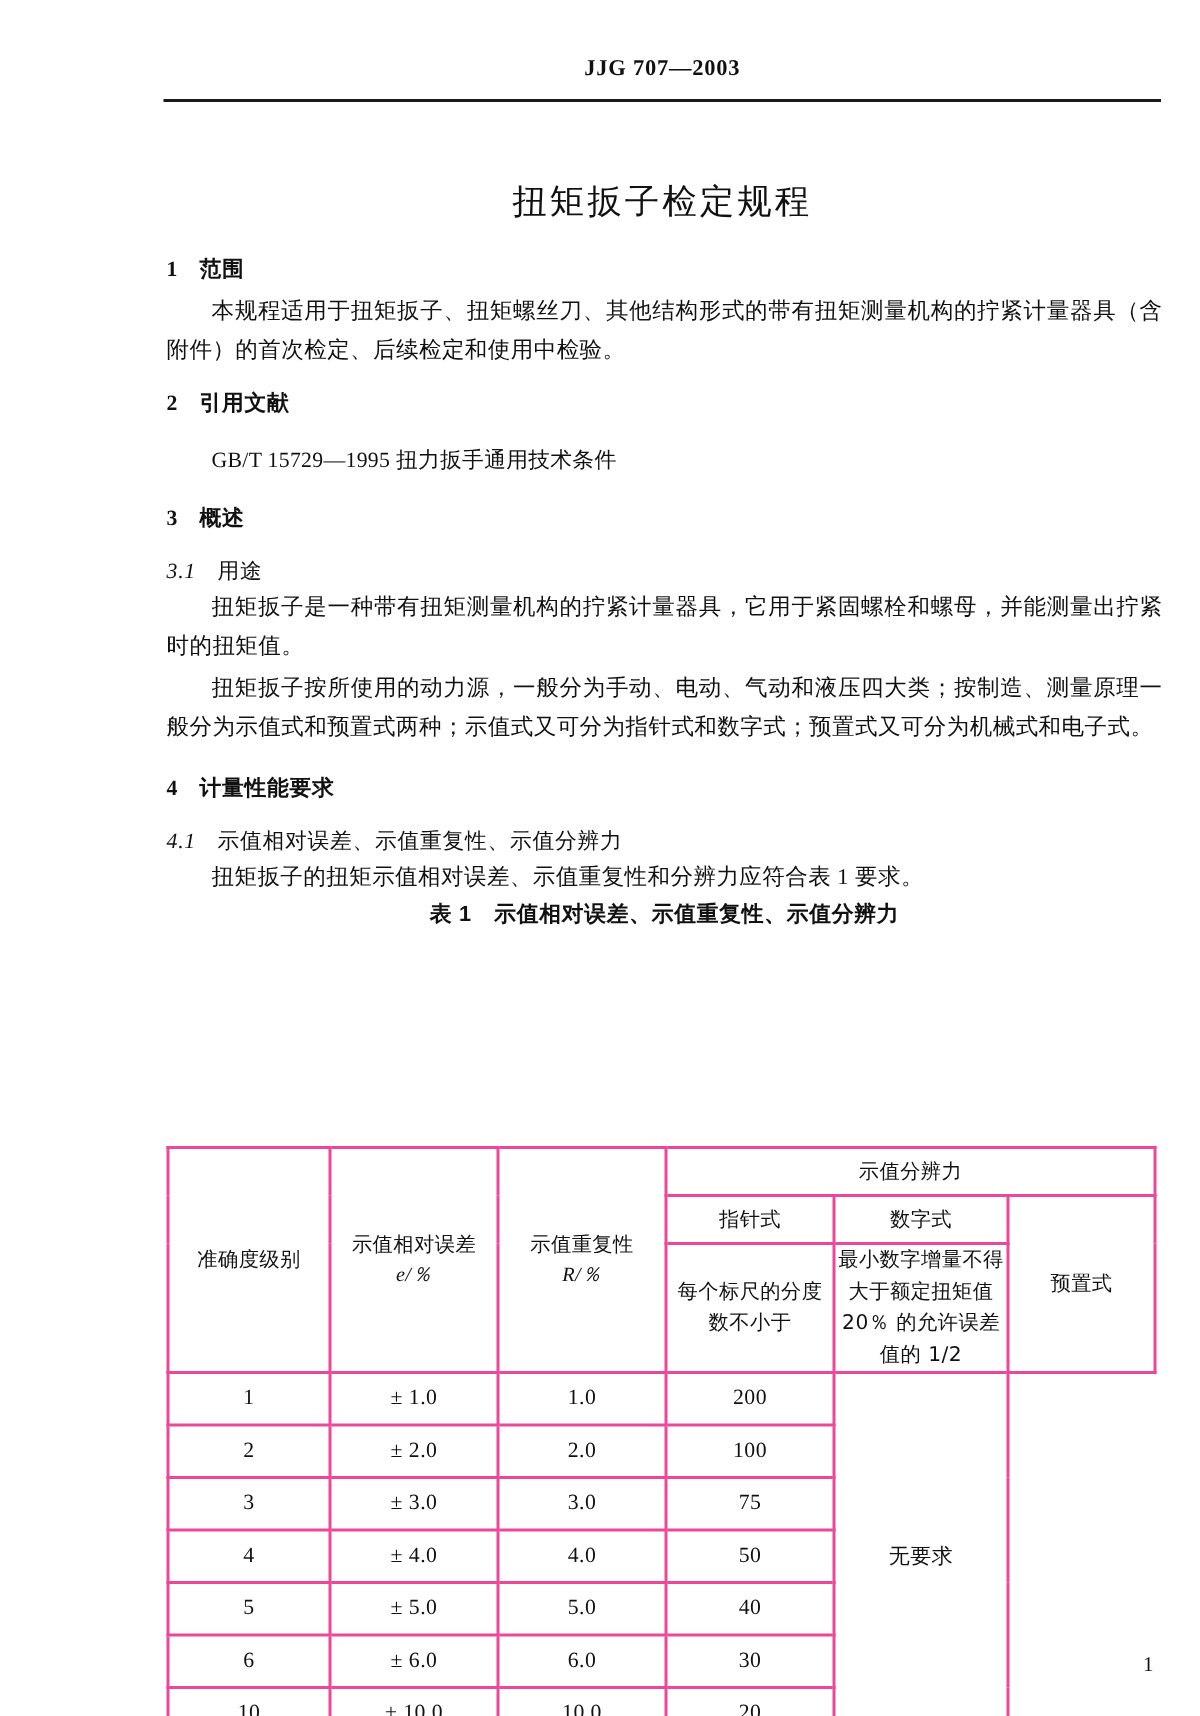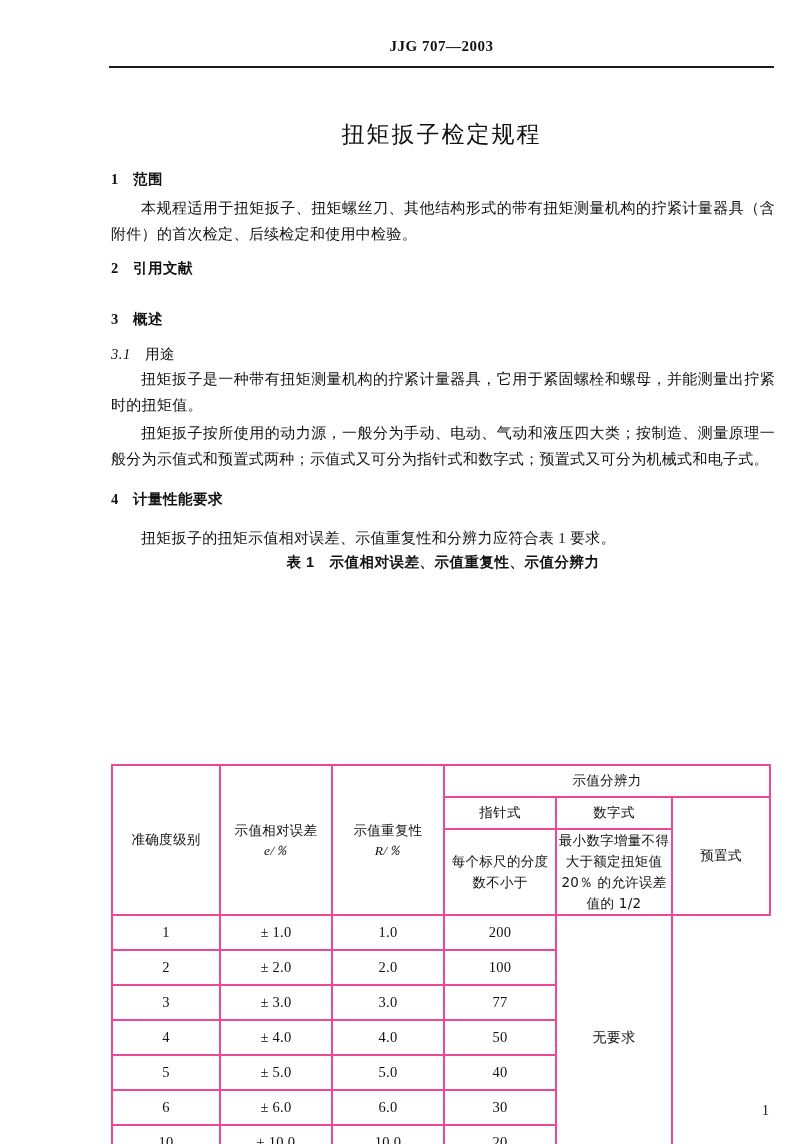--- a/index.html
+++ b/index.html
@@ -187,20 +187,21 @@
       <span class="num">1</span><span>范围</span>
     </div>
     <p class="para">本规程适用于扭矩扳子、扭矩螺丝刀、其他结构形式的带有扭矩测量机构的拧紧计量器具（含附件）的首次检定、后续检定和使用中检验。</p>
 
     <div class="gap-s"></div>
 
     <div class="sec-head">
       <span class="num">2</span><span>引用文献</span>
     </div>
     <div class="gap-s"></div>
+    <p class="ref">GB/T 15729—1995 扭力扳手通用技术条件</p>
 
     <div class="gap-m"></div>
 
     <div class="sec-head">
       <span class="num">3</span><span>概述</span>
     </div>
     <div class="gap-s"></div>
 
     <div class="sub-head">
       <span class="num">3.1</span><span>用途</span>
@@ -209,20 +210,23 @@
 
     <p class="para">扭矩扳子按所使用的动力源，一般分为手动、电动、气动和液压四大类；按制造、测量原理一般分为示值式和预置式两种；示值式又可分为指针式和数字式；预置式又可分为机械式和电子式。</p>
 
     <div class="gap-m"></div>
 
     <div class="sec-head">
       <span class="num">4</span><span>计量性能要求</span>
     </div>
     <div class="gap-s"></div>
 
+    <div class="sub-head">
+      <span class="num">4.1</span><span>示值相对误差、示值重复性、示值分辨力</span>
+    </div>
     <p class="para">扭矩扳子的扭矩示值相对误差、示值重复性和分辨力应符合表 1 要求。</p>
 
     <div class="tbl-caption">表 1　示值相对误差、示值重复性、示值分辨力</div>
   </div>
 
   <div class="tbl-wrap">
     <table class="spec">
       <colgroup>
         <col style="width:108px">
         <col style="width:112px">
@@ -269,21 +273,21 @@
         <tr>
           <td class="num">2</td>
           <td class="val">± 2.0</td>
           <td class="val">2.0</td>
           <td class="val">100</td>
         </tr>
         <tr>
           <td class="num">3</td>
           <td class="val">± 3.0</td>
           <td class="val">3.0</td>
-          <td class="val">77</td>
+          <td class="val">75</td>
         </tr>
         <tr>
           <td class="num">4</td>
           <td class="val">± 4.0</td>
           <td class="val">4.0</td>
           <td class="val">50</td>
         </tr>
         <tr>
           <td class="num">5</td>
           <td class="val">± 5.0</td>

